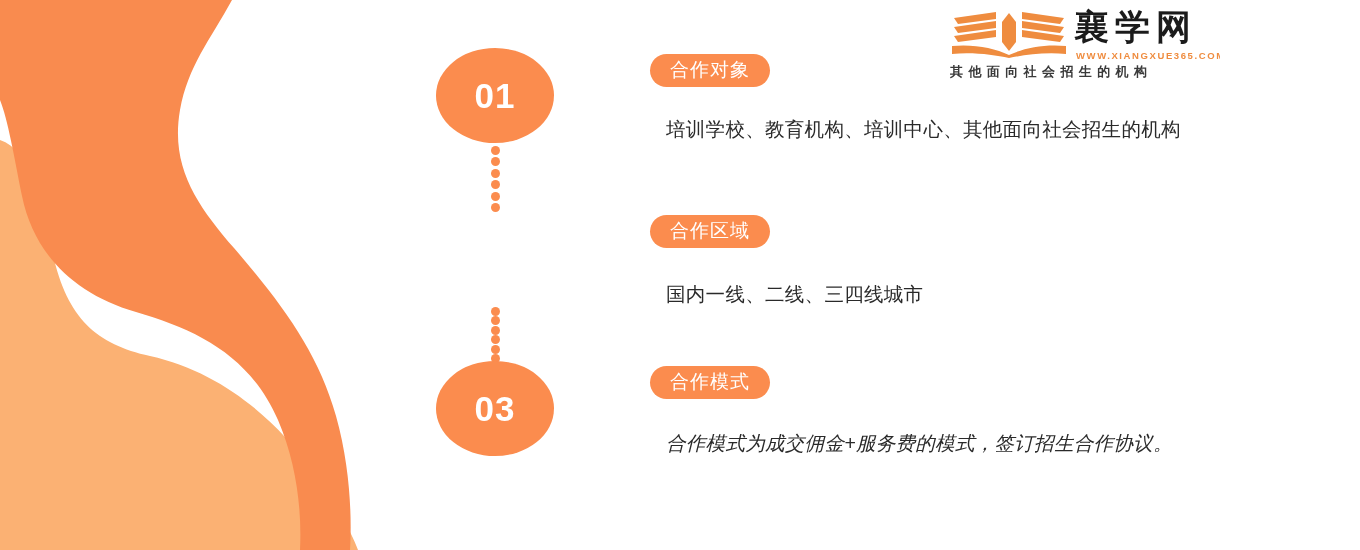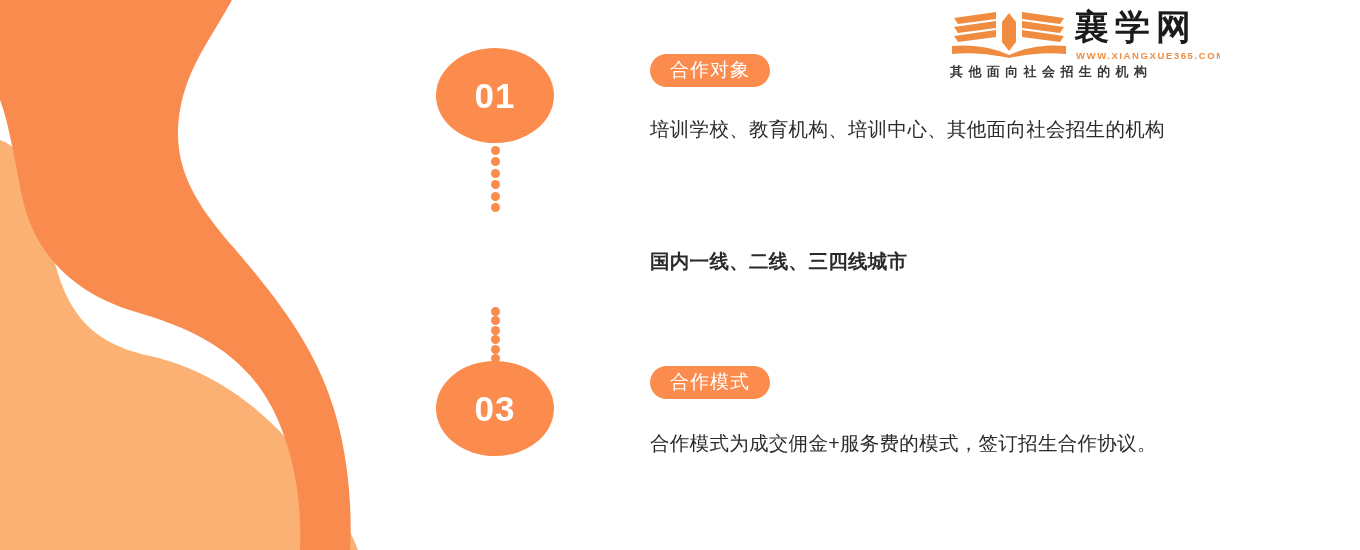--- a/index.html
+++ b/index.html
@@ -141,29 +141,29 @@
     color: #ffffff;
     font-size: 19px;
     font-weight: normal;
     letter-spacing: 1px;
     padding: 6px 20px 7px 20px;
     border-radius: 17px;
     line-height: 20px;
   }
   .body-text {
     margin-top: 26px;
-    margin-left: 0;
+    margin-left: 16px;
     font-size: 19.5px;
     line-height: 32px;
     color: #2a2a2a;
     letter-spacing: 0.3px;
     max-width: 520px;
   }
-  #section-2 .body-text { margin-top: 30px; font-weight: bold; }
-  #section-3 .body-text { margin-top: 28px; max-width: 560px; }
+  #section-2 .body-text { margin-top: 30px; }
+  #section-3 .body-text { margin-top: 28px; max-width: 560px; font-style: italic; }
 </style>
 </head>
 <body>
 
 <div id="stage">
 
   <svg id="waves" viewBox="0 0 440 550" preserveAspectRatio="none">
     <path fill="#fbb173" d="M0,140 C30,150 42,200 52,250 C66,318 96,344 150,356 C222,372 276,420 312,470 C340,510 352,534 358,550 L0,550 Z"></path>
     <path fill="#f98b4f" d="M0,0 L232,0 C210,40 188,66 180,110 C170,168 198,206 234,248 C282,304 318,352 336,416 C350,466 352,516 350,550 L300,550 C302,508 296,462 278,420 C250,356 198,330 136,312 C74,294 34,254 22,196 C14,156 8,120 0,100 Z"></path>
   </svg>
@@ -212,20 +212,21 @@
   </div>
 
   <div id="content">
 
     <div class="section" id="section-1">
       <div class="badge">合作对象</div>
       <div class="body-text">培训学校、教育机构、培训中心、其他面向社会招生的机构</div>
     </div>
 
     <div class="section" id="section-2">
+      <div class="badge">合作区域</div>
       <div class="body-text">国内一线、二线、三四线城市</div>
     </div>
 
     <div class="section" id="section-3">
       <div class="badge">合作模式</div>
       <div class="body-text">合作模式为成交佣金+服务费的模式，签订招生合作协议。</div>
     </div>
 
   </div>
 </div>

